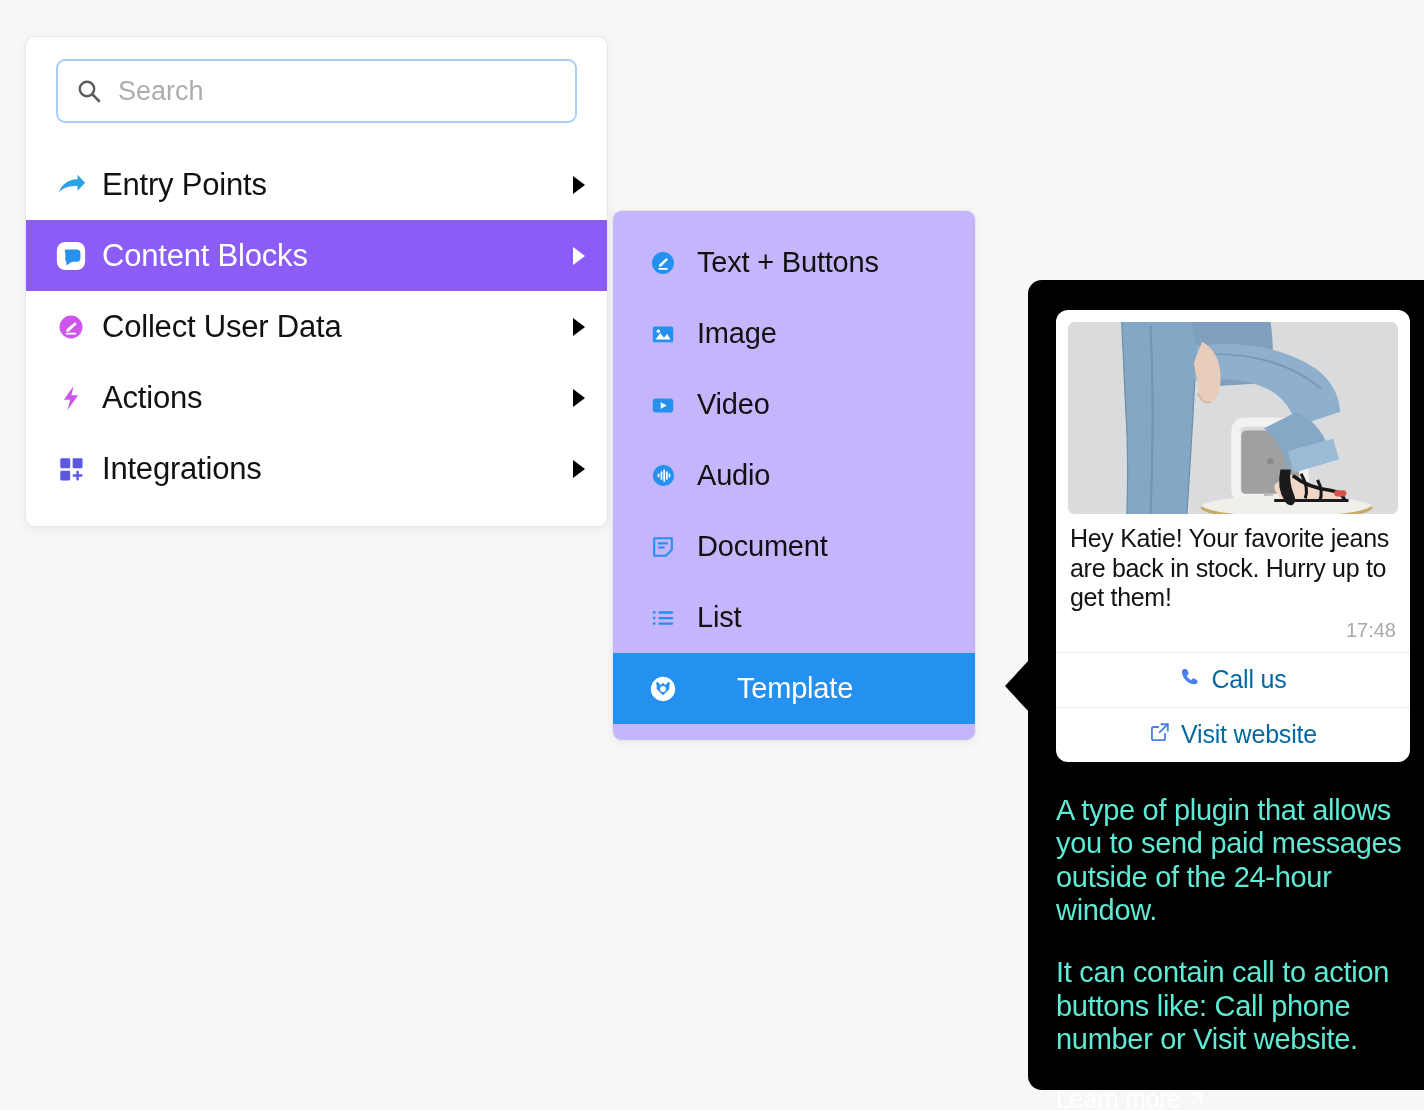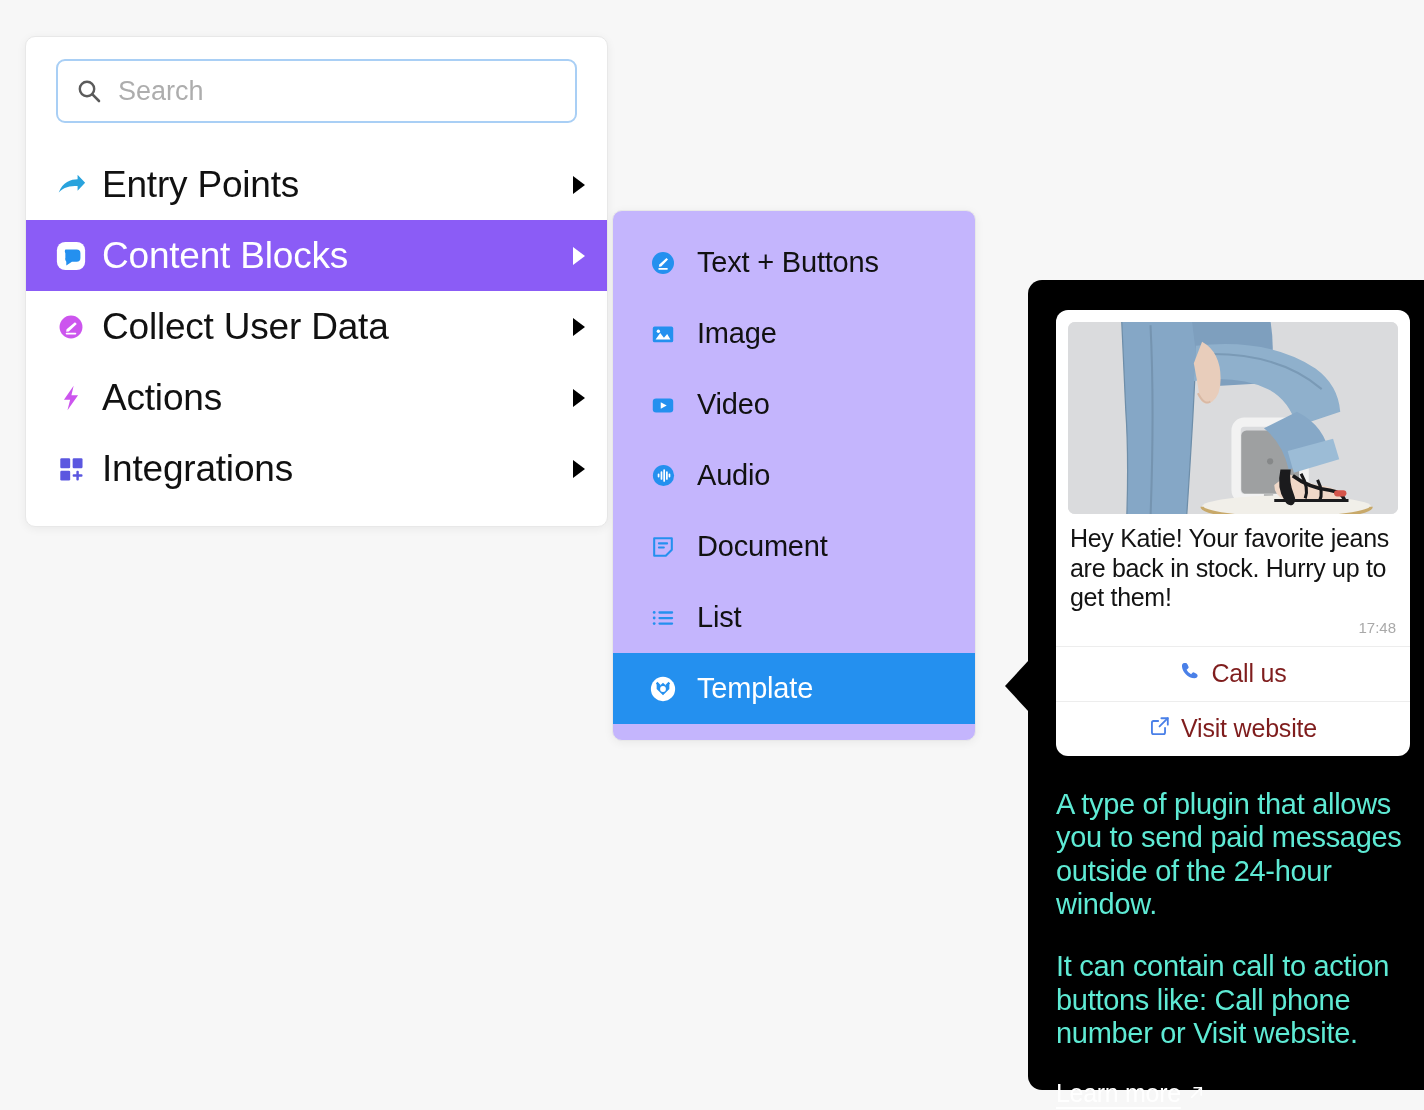--- a/index.html
+++ b/index.html
@@ -54,21 +54,21 @@
   }
   .menu-item.selected { background: #8b5cf6; }
   .menu-item .mi-icon {
     width: 34px; height: 34px;
     flex: 0 0 34px;
     display: flex; align-items: center; justify-content: center;
     margin-right: 14px;
   }
   .menu-item .mi-label {
     flex: 1 1 auto;
-    font-size: 37px;
+    font-size: 31px;
     color: #111;
     letter-spacing: -0.2px;
   }
   .menu-item.selected .mi-label { color: #ffffff; }
   .caret {
     width: 0; height: 0;
     border-top: 9px solid transparent;
     border-bottom: 9px solid transparent;
     border-left: 12px solid #000;
     flex: 0 0 auto;
@@ -88,21 +88,21 @@
     padding-bottom: 16px;
     overflow: hidden;
   }
   .sub-item {
     display: flex;
     align-items: center;
     height: 71px;
     padding: 0 20px 0 36px;
     cursor: pointer;
   }
-  .sub-item.selected { background: #2490ef; }
+  .sub-item.selected { background: #2490ef; gap: 40px; }
   .sub-item .si-icon {
     width: 28px; height: 28px;
     flex: 0 0 28px;
     display: flex; align-items: center; justify-content: center;
     margin-right: 20px;
   }
   .sub-item .si-label {
     font-size: 29px;
     color: #111;
     letter-spacing: -0.2px;
@@ -147,31 +147,31 @@
   .msg-text {
     padding: 10px 14px 4px 14px;
     font-size: 25px;
     line-height: 1.18;
     color: #131313;
     letter-spacing: -0.3px;
   }
   .msg-time {
     text-align: right;
     padding: 2px 14px 10px 14px;
-    font-size: 15px;
+    font-size: 20px;
     color: #a9a9a9;
   }
   .msg-btn {
     border-top: 1px solid #ededed;
     height: 55px;
     display: flex;
     align-items: center;
     justify-content: center;
     gap: 10px;
-    color: #7f1d1d;
+    color: #0369a1;
     font-size: 25px;
     cursor: pointer;
     letter-spacing: -0.2px;
   }
   .msg-btn svg { flex: 0 0 auto; }
 
   .desc {
     color: #5eead4;
     font-size: 29px;
     line-height: 1.16;

